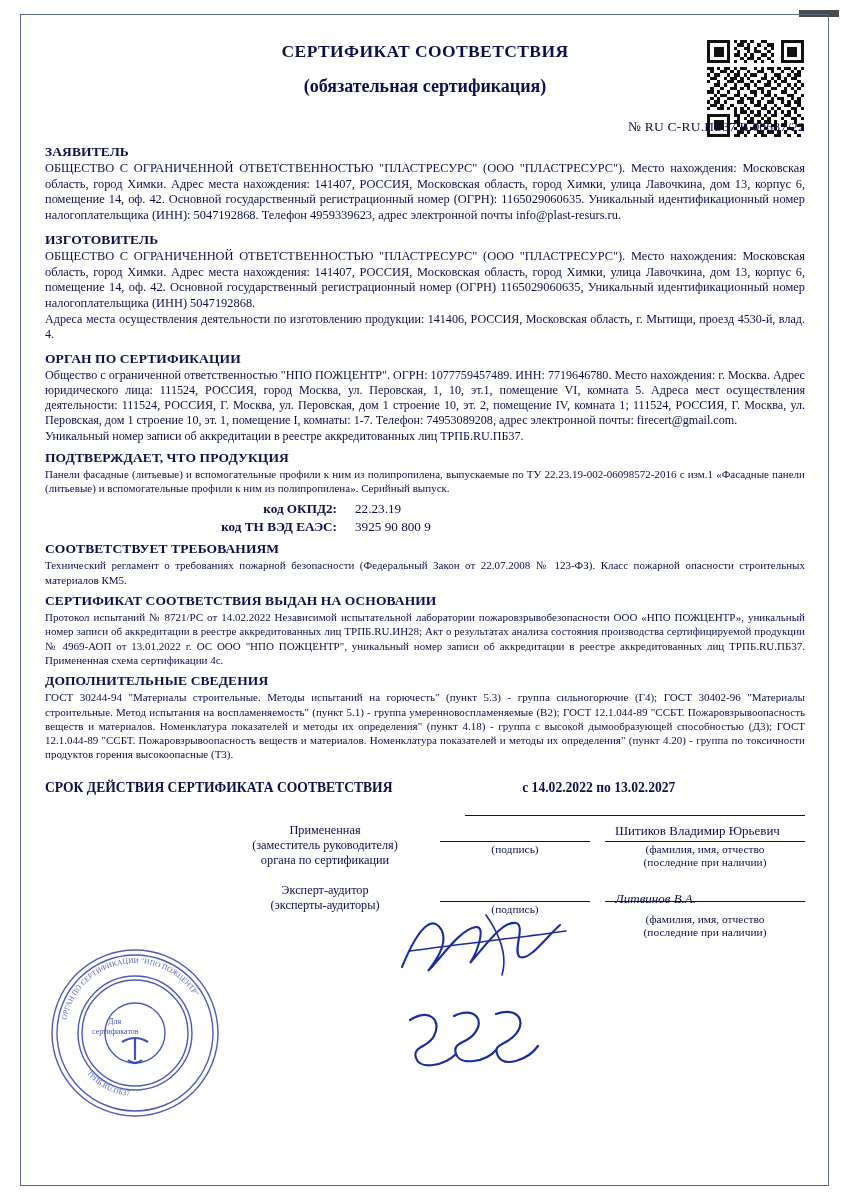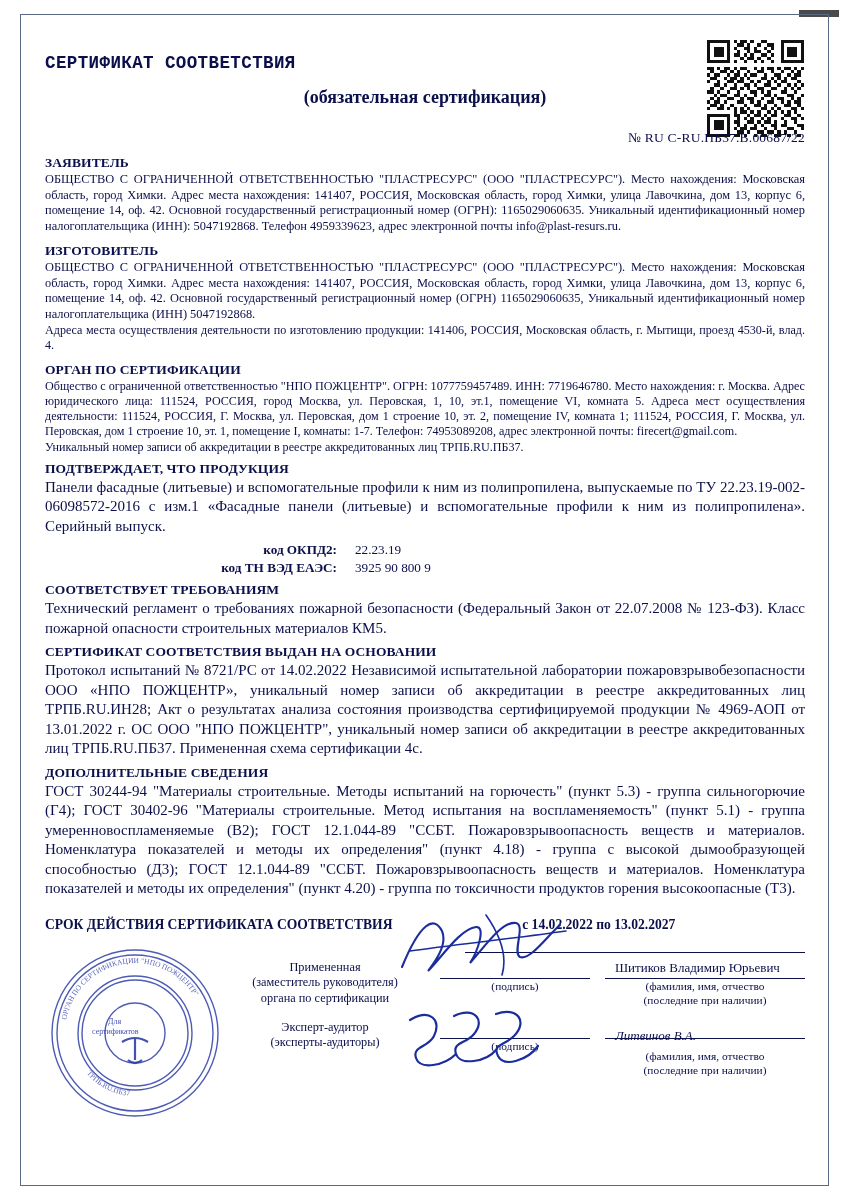--- a/index.html
+++ b/index.html
@@ -37,25 +37,25 @@
     background: #4a4a4a;
   }
   .content {
     position: absolute;
     left: 45px;
     top: 34px;
     width: 760px;
     color: #0b0f4a;
   }
   .title {
+    text-align: center;
     font-size: 17.5px;
     font-weight: bold;
     letter-spacing: 0.4px;
-    margin: 19px 0 0 0;
-    font-family: Liberation Mono, monospace;
+    margin: 7px 0 0 0;
   }
   .subtitle {
     text-align: center;
     font-size: 18px;
     font-weight: bold;
     margin-top: 14px;
   }
   .certnum {
     text-align: right;
     font-size: 13.5px;
@@ -82,21 +82,21 @@
     margin: 1px 0 0 0;
     font-size: 12.4px;
     line-height: 1.25;
     text-align: justify;
   }
   p.small {
     font-size: 12.1px;
     line-height: 1.24;
   }
   p.bigger {
-    font-size: 15px;
+    font-size: 11px;
     line-height: 1.3;
   }
   .codes {
     margin-top: 6px;
     font-size: 13.2px;
   }
   .codes .row {
     display: flex;
     margin-top: 2px;
   }

